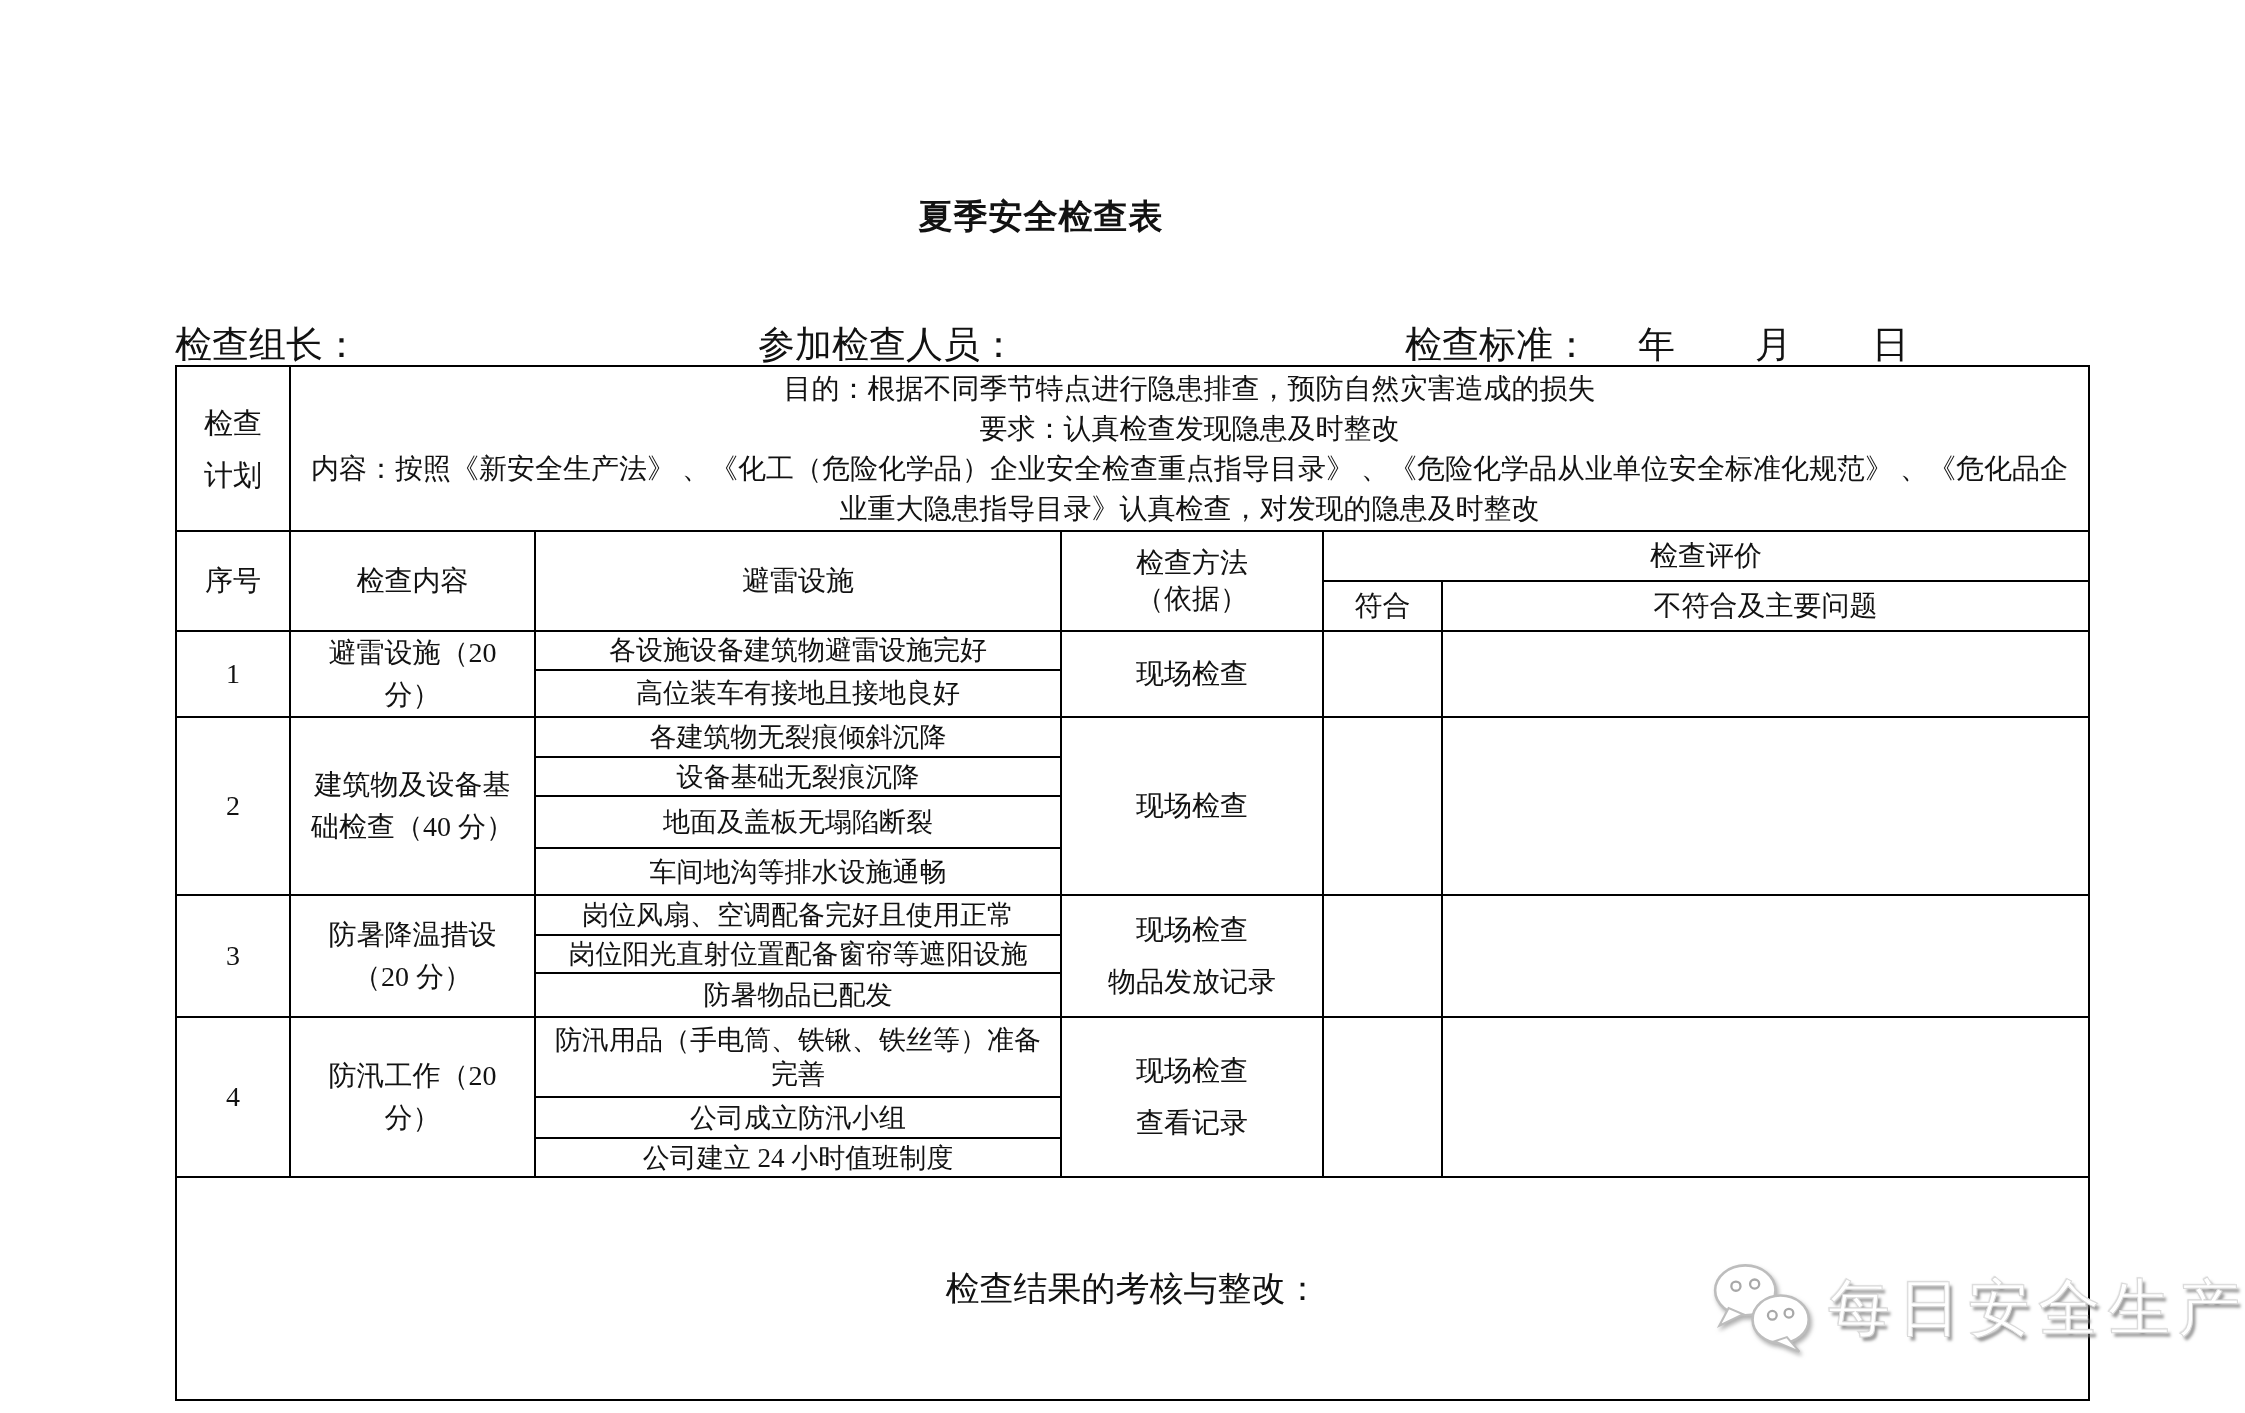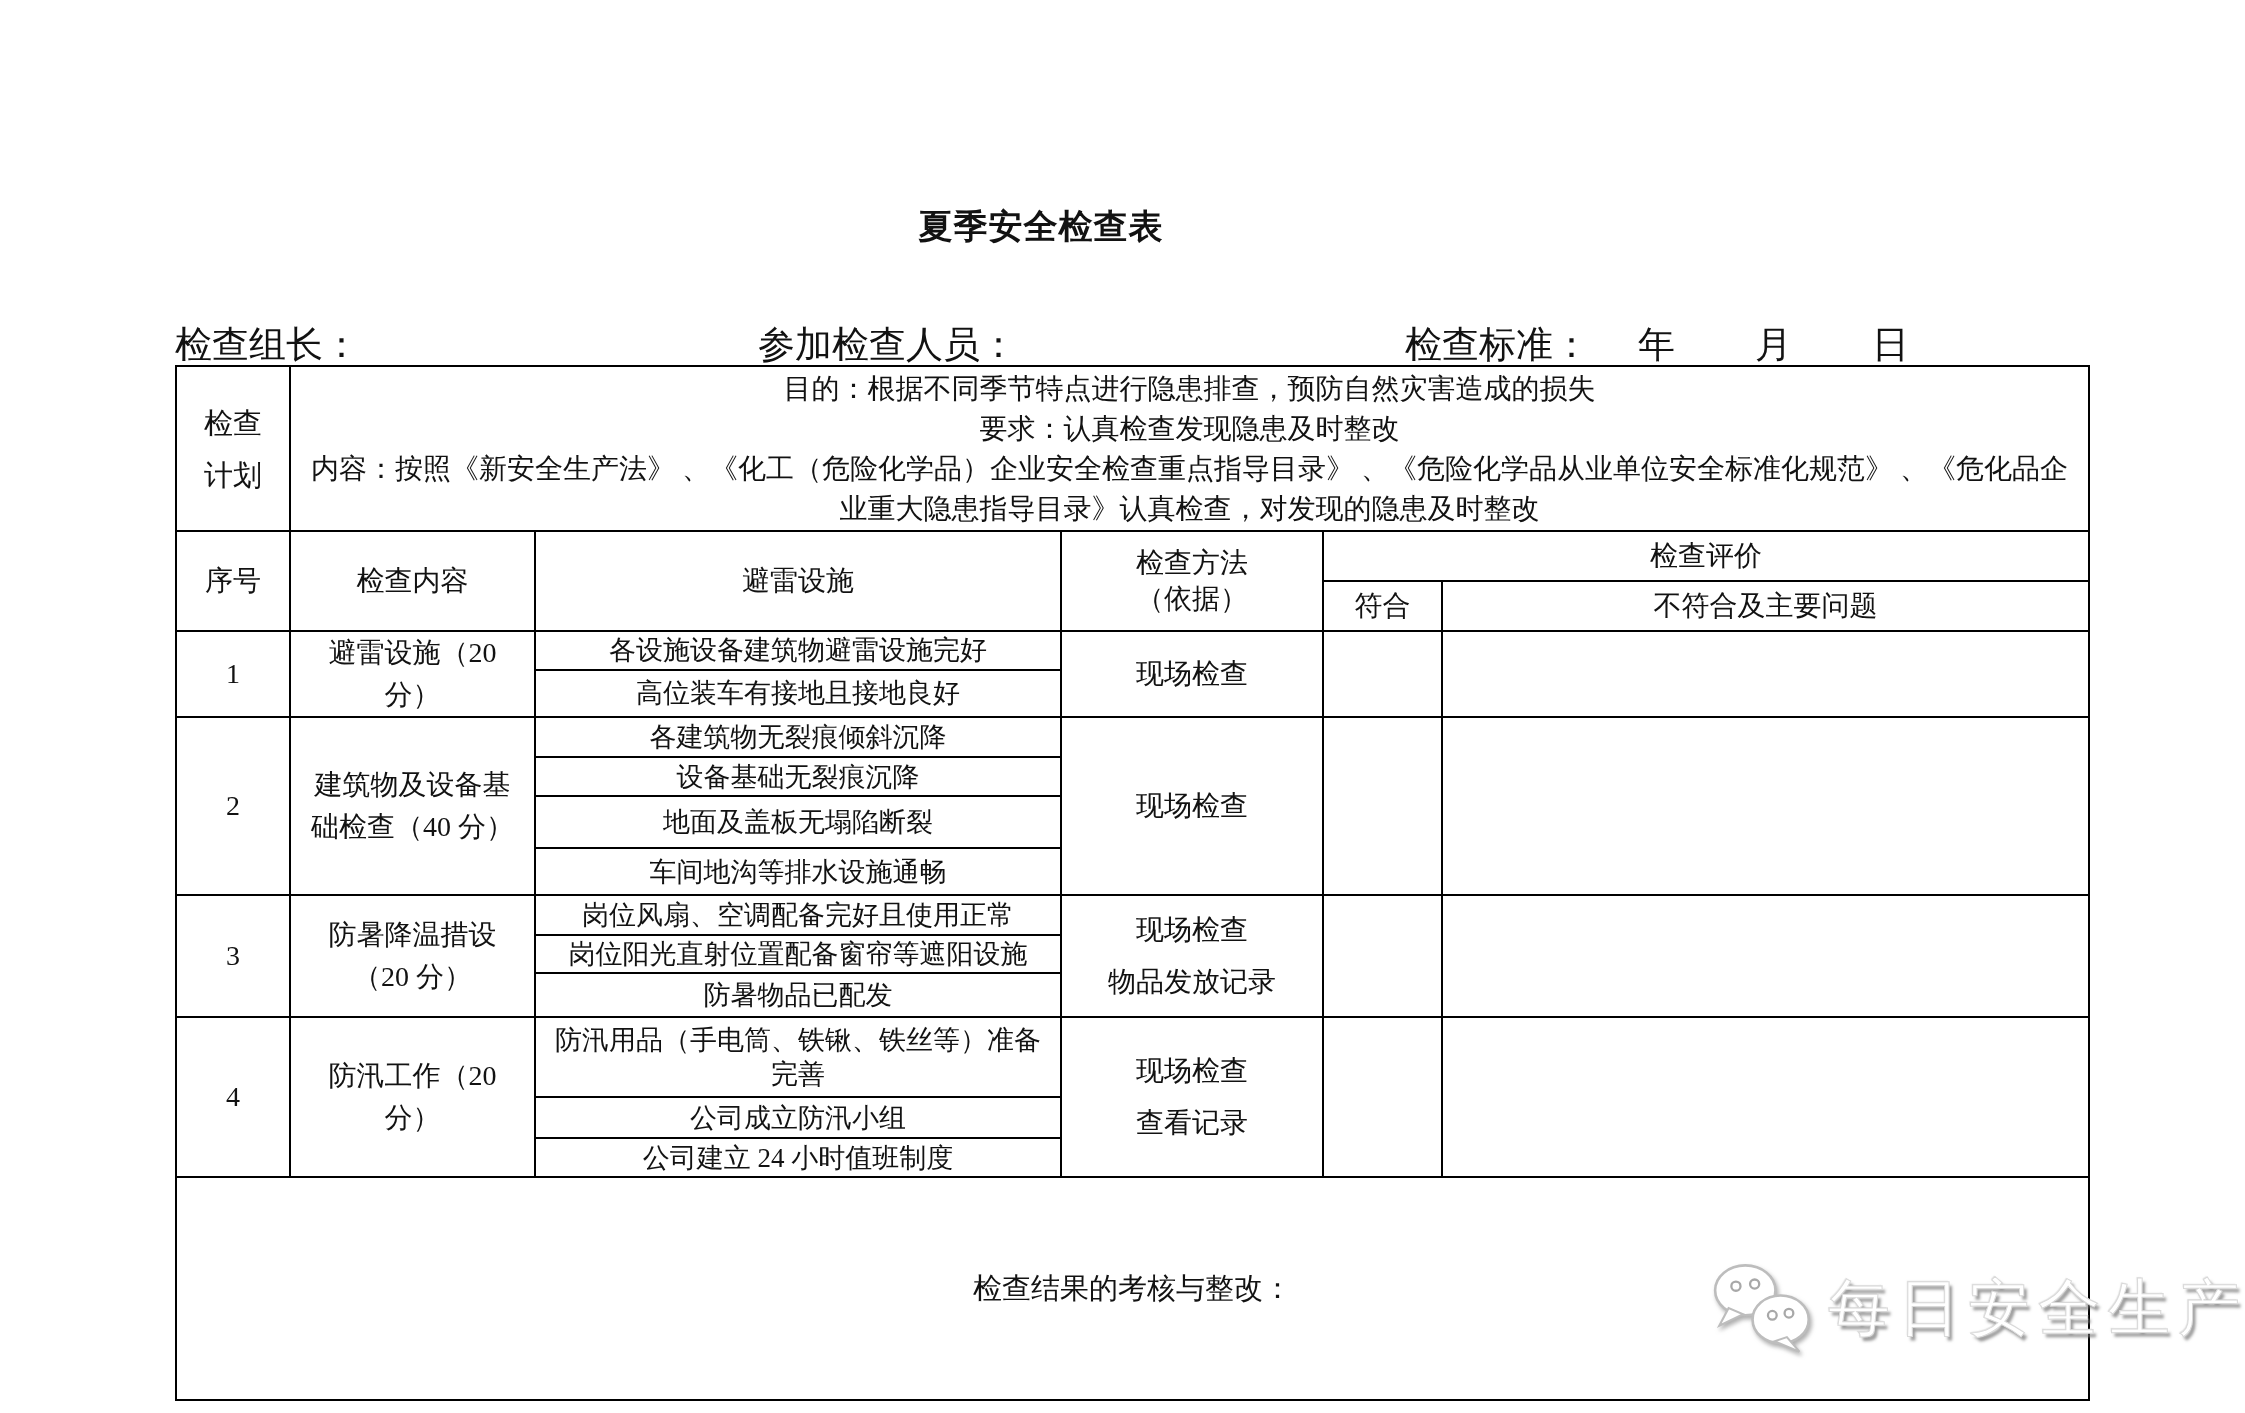--- a/index.html
+++ b/index.html
@@ -5,21 +5,21 @@
   html,body{margin:0;padding:0;background:#ffffff;}
   .page{
     position:relative;
     width:2245px;height:1413px;
     background:#ffffff;
     color:#121212;
     font-family:"Liberation Serif","DejaVu Serif",serif;
     overflow:hidden;
   }
   .doc-title{
-    position:absolute;top:204px;left:0;width:2082px;
+    position:absolute;top:194px;left:0;width:2082px;
     text-align:center;font-size:34px;font-weight:bold;letter-spacing:1px;
   }
   .info-row span{position:absolute;top:320px;font-size:37px;white-space:pre;}
   .lbl-leader{left:175px;}
   .lbl-participants{left:758px;}
   .lbl-time{left:1405px;}
   .lbl-date{left:1638px;letter-spacing:2px;}
 
   table.form{
     position:absolute;left:175px;top:365px;width:1913px;
@@ -40,21 +40,21 @@
 
   td.plan-label{white-space:pre-line;line-height:52px;font-size:29px;}
   td.plan-body{text-align:left;vertical-align:top;padding:4px 14px;}
   td.plan-body div{white-space:pre-line;line-height:40px;font-size:28px;}
   td.std-cell{text-align:left;padding:0 12px;white-space:pre-line;line-height:34px;font-size:27px;}
   td.content-cell{white-space:pre-line;line-height:42px;padding:0 14px;font-size:28px;}
   td.method-cell{white-space:pre-line;line-height:52px;font-size:28px;}
   td.header-cell{font-size:28px;}
   td.footer-cell{
     text-align:left;vertical-align:top;
-    padding:90px 0 0 10px;font-size:29px;
+    padding:90px 0 0 10px;font-size:34px;
   }
 
   .watermark{
     position:absolute;left:1712px;top:1262px;z-index:5;
     display:flex;align-items:center;
   }
   .wm-icon{
     width:104px;height:92px;flex:0 0 auto;
     filter:drop-shadow(2px 3px 2px rgba(110,110,110,.55));
   }

